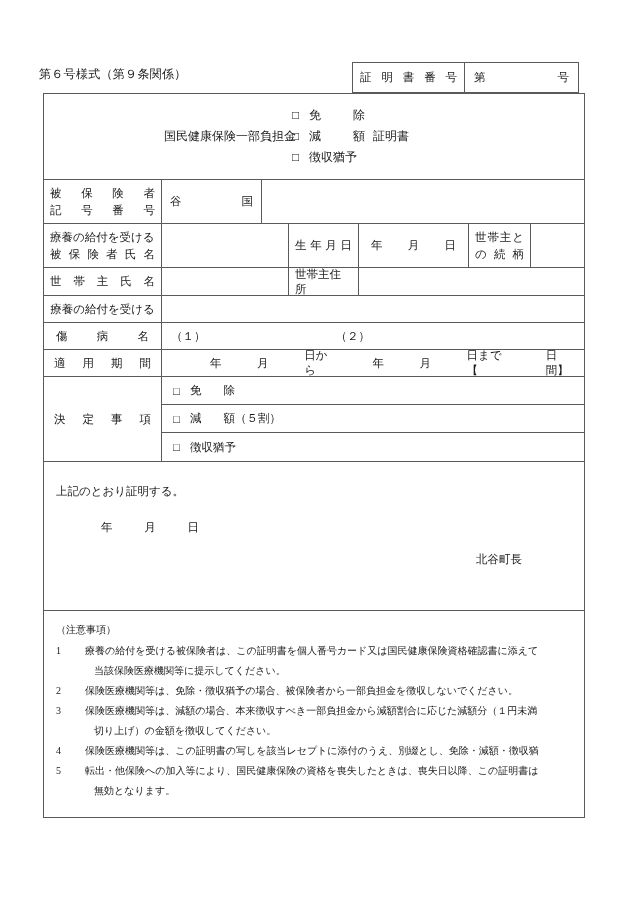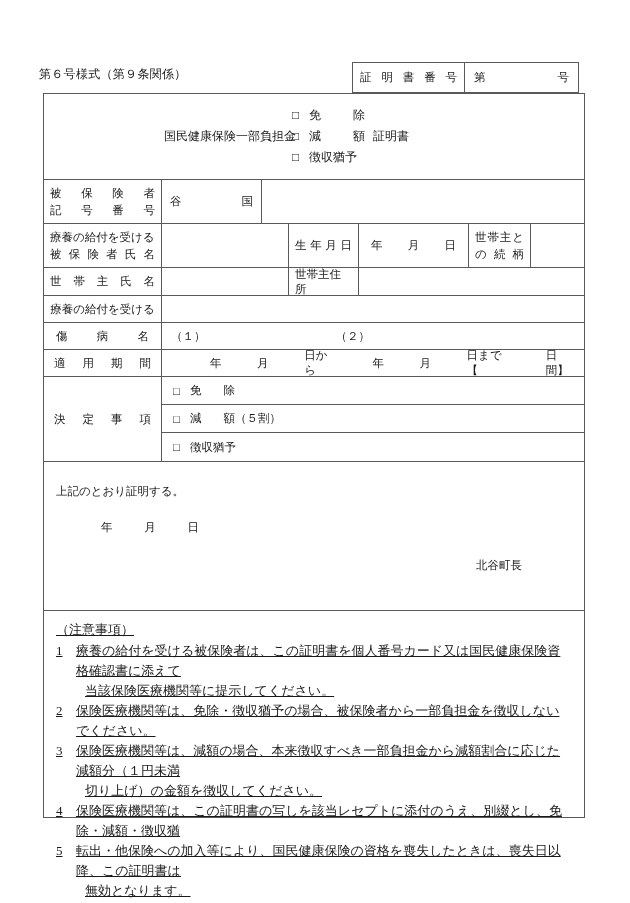--- a/index.html
+++ b/index.html
@@ -195,41 +195,40 @@
 
   
   .cert-block {
     height: 148px;
     border-bottom: 1px solid #5a5a5a;
     position: relative;
     font-size: 11.5px;
   }
   .cert-stmt { position: absolute; left: 12px; top: 22px; }
   .cert-date { position: absolute; left: 57px; top: 58px; }
-  .cert-sign { position: absolute; right: 62px; top: 96px; text-align: right; }
+  .cert-sign { position: absolute; right: 62px; top: 90px; text-align: right; }
 
   
   .notes {
     padding: 9px 12px 0 12px;
-    font-size: 13px;
+    font-size: 10px;
     line-height: 20px;
-    text-decoration: underline;
   }
   .notes-title { margin-bottom: 1px; }
   .note {
     display: flex;
     align-items: flex-start;
     margin-bottom: 0px;
   }
   .note-num {
     width: 20px;
     flex: 0 0 20px;
     text-align: left;
   }
-  .note-body { flex: 1; text-indent: 0; }
+  .note-body { flex: 1; text-indent: 0; margin-left: 9px; }
   .note-body .cont { display: block; padding-left: 9px; }
   .sp8 { display: inline-block; width: 26px; }
   .sp12 { display: inline-block; width: 38px; }
   .sp16 { display: inline-block; width: 52px; }
 </style>
 </head>
 <body>
 
 <div class="page">
 

